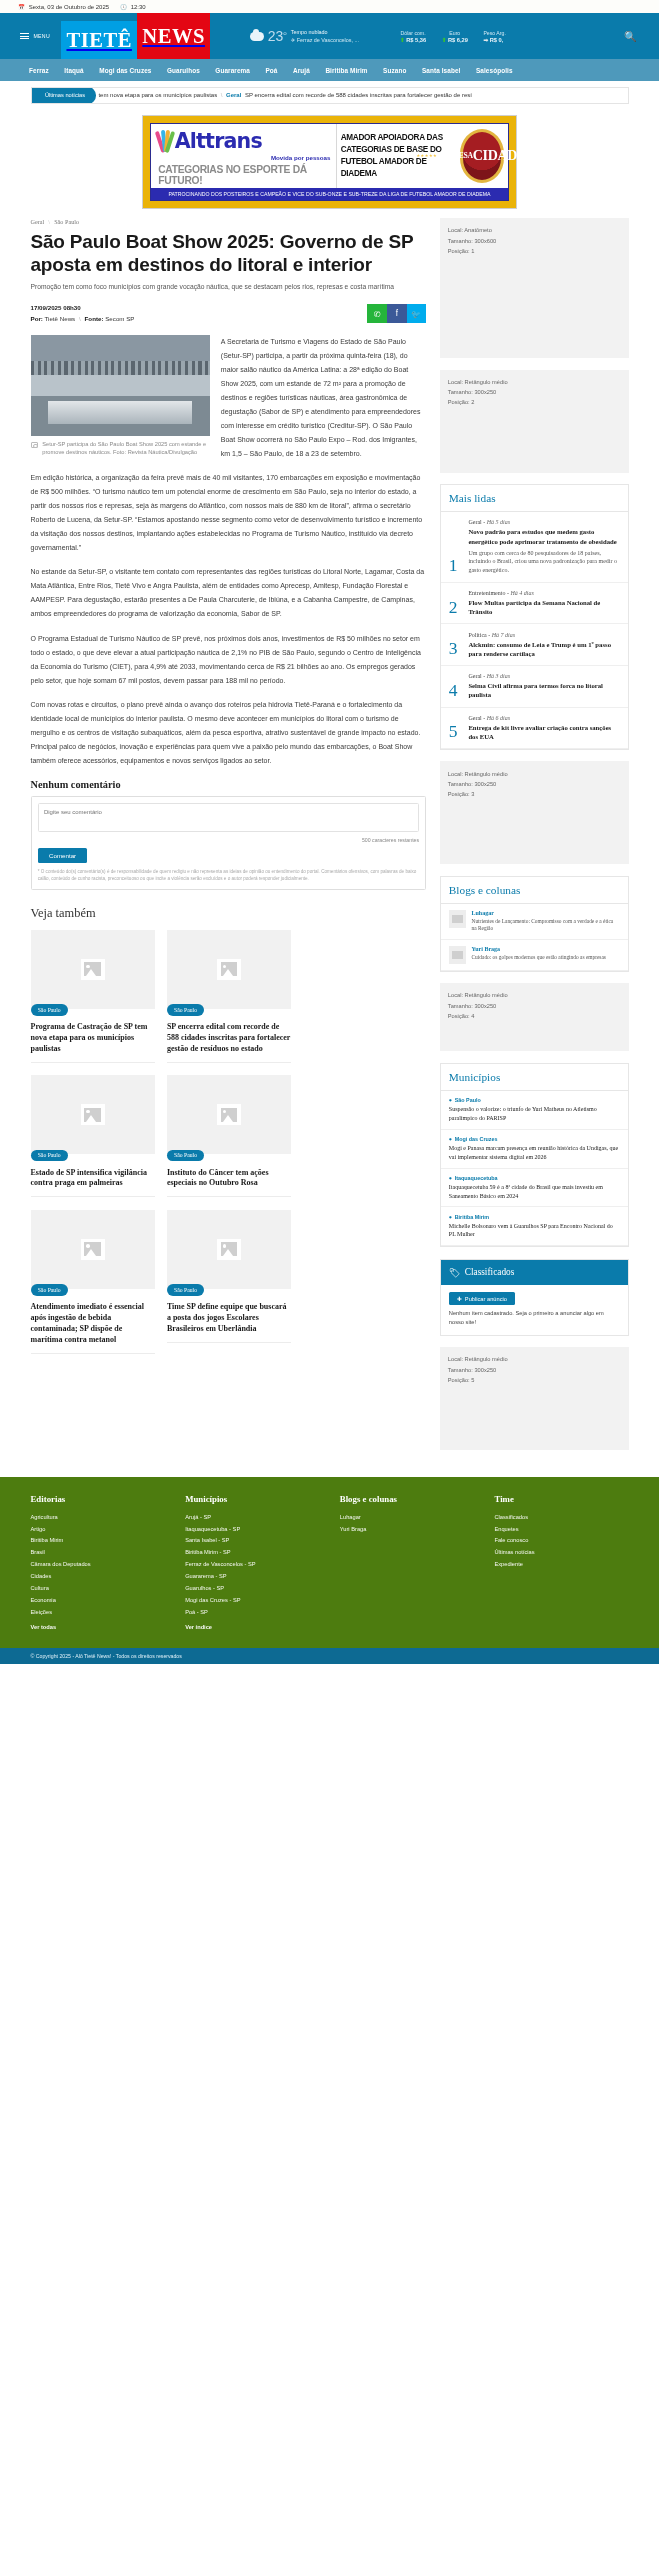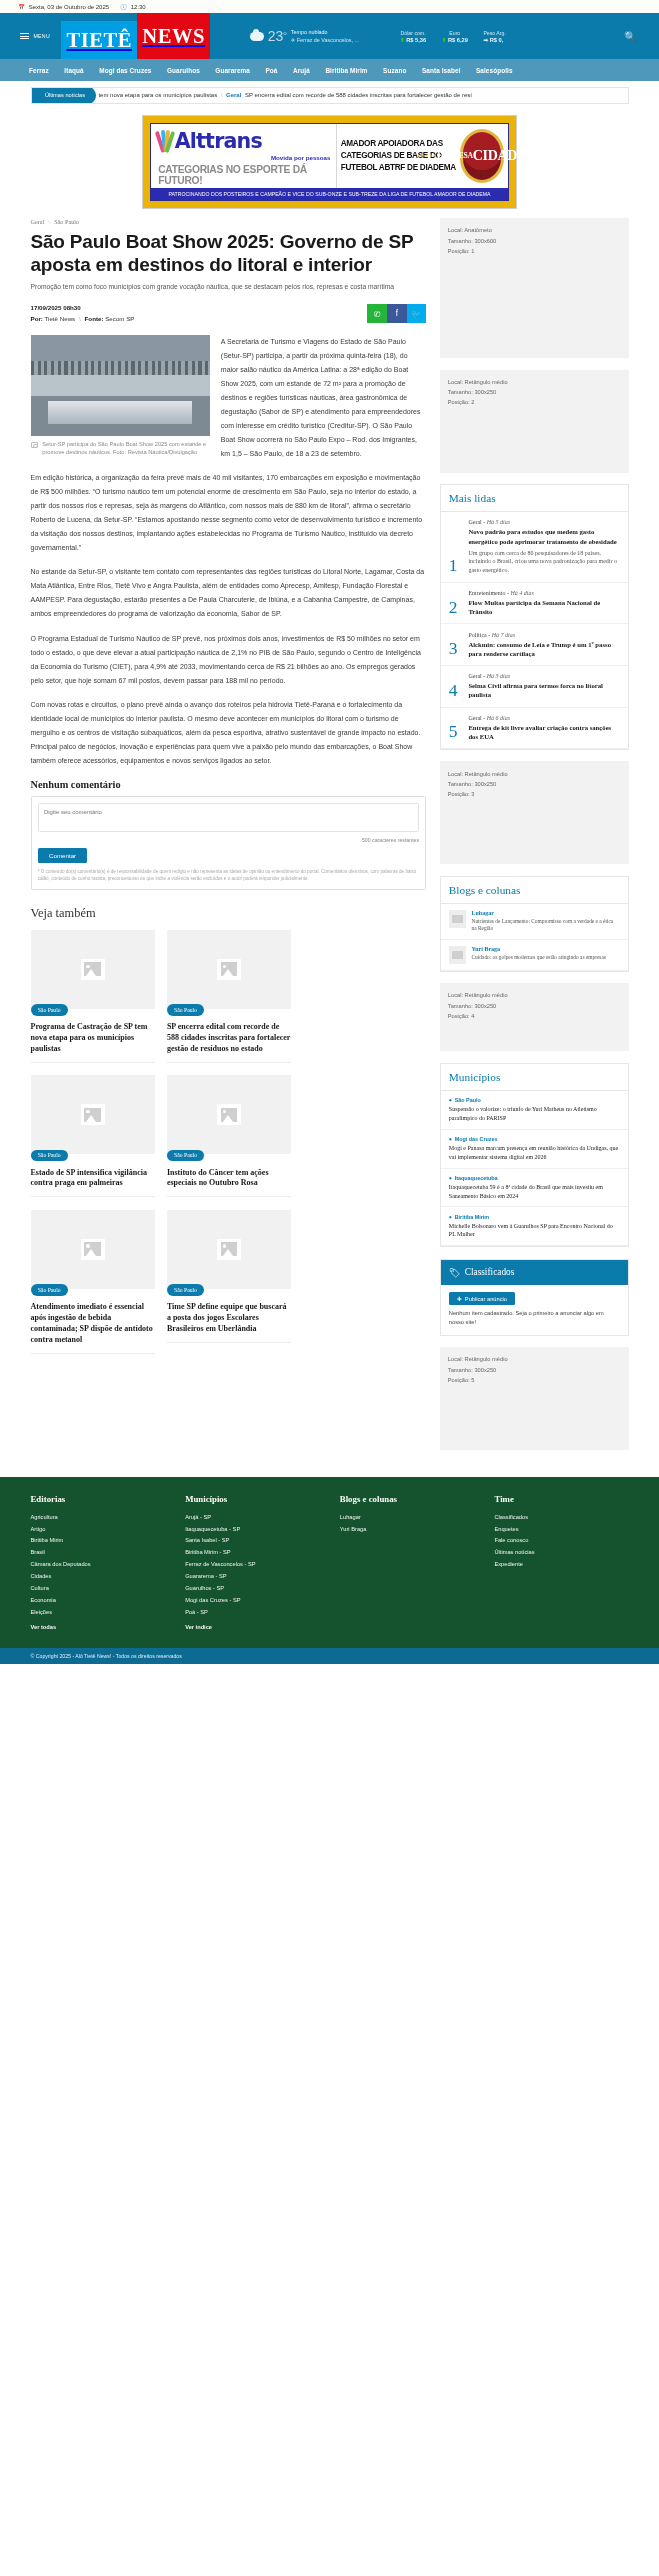--- a/index.html
+++ b/index.html
@@ -260,21 +260,21 @@
   .mu-cat { font-size: 5.4px; color: #0a7bab; font-weight: bold; display: flex; gap: 2.6px; align-items: center; }
   .mu-ttl { font-family: "Liberation Serif", serif; font-size: 6px; line-height: 1.45;
             color: #222; margin-top: 2.1px; }
 
   .cl-btn { background: #0a7bab; color: #fff; font-size: 5.7px; padding: 3.6px 8.2px;
             border-radius: 1.5px; display: inline-flex; gap: 3.1px; align-items: center;
             margin: 7.2px 8.2px 4.1px; cursor: pointer; }
   .cl-empty { font-size: 5.7px; color: #444; line-height: 1.5; padding: 0 8.2px 8.2px; }
 
   
-  .footer { background: #14532d; color: #fff; padding: 17.5px 0 13.4px; }
+  .footer { background: #4d7c0f; color: #fff; padding: 17.5px 0 13.4px; }
   .fcols { display: flex; gap: 20.6px; }
   .fcol { flex: 1; }
   .fcol h4 { font-family: "Liberation Serif", serif; font-size: 8.8px; font-weight: bold;
              margin-bottom: 7.2px; }
   .fcol a { display: block; color: #fff; text-decoration: none; font-size: 5.7px;
             line-height: 2.1; opacity: .95; }
   .fcol a.more { font-weight: bold; margin-top: 3.1px; }
   .copybar { background: #0d6a93; color: #dff0f8; font-size: 5.2px; padding: 5.2px 0; }
   .copybar .wrap { display: flex; justify-content: space-between; }
 </style>
@@ -385,21 +385,21 @@
             </span>
             <span class="alt-word">Alttrans</span>
           </div>
           <div class="alt-sub">Movida por pessoas</div>
           <div class="alt-slogan">CATEGORIAS NO ESPORTE DÁ FUTURO!</div>
         </div>
         <div class="bt-right">
           <div class="bt-lines">
             <div>AMADOR APOIADORA DAS</div>
             <div>CATEGORIAS DE BASE DO</div>
-            <div>FUTEBOL ABTRF DE DIADEMA</div>
+            <div>FUTEBOL AMADOR DE DIADEMA</div>
           </div>
           <div class="seal">
             <div class="stars">★★★★★</div>
             <div class="big">EMPRESA</div>
             <div class="big2">CIDADÃ</div>
             <div class="foot">
               <span>Rotary</span>
               <span>ABTRF</span>
             </div>
           </div>
@@ -507,21 +507,21 @@
         <h3>Instituto do Câncer tem ações especiais no Outubro Rosa</h3>
         <div class="rule"></div>
       </div>
       <div class="card">
         <div class="card-img">
           <span class="ph-icon">
                 <i></i>
               </span>
           <span class="chip">São Paulo</span>
         </div>
-        <h3>Atendimento imediato é essencial após ingestão de bebida contaminada; SP dispõe de antídoto contra metanol</h3>
+        <h3>Atendimento imediato é essencial após ingestão de bebida contaminada; SP dispõe de marítima contra metanol</h3>
         <div class="rule"></div>
       </div>
       <div class="card">
         <div class="card-img">
           <span class="ph-icon">
                 <i></i>
               </span>
           <span class="chip">São Paulo</span>
         </div>
         <h3>Time SP define equipe que buscará a posta dos jogos Escolares Brasileiros em Uberlândia</h3>

